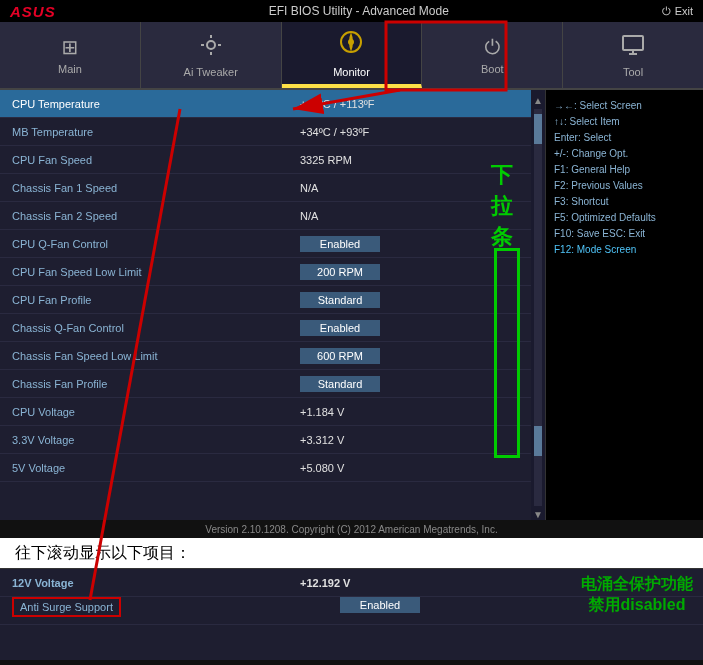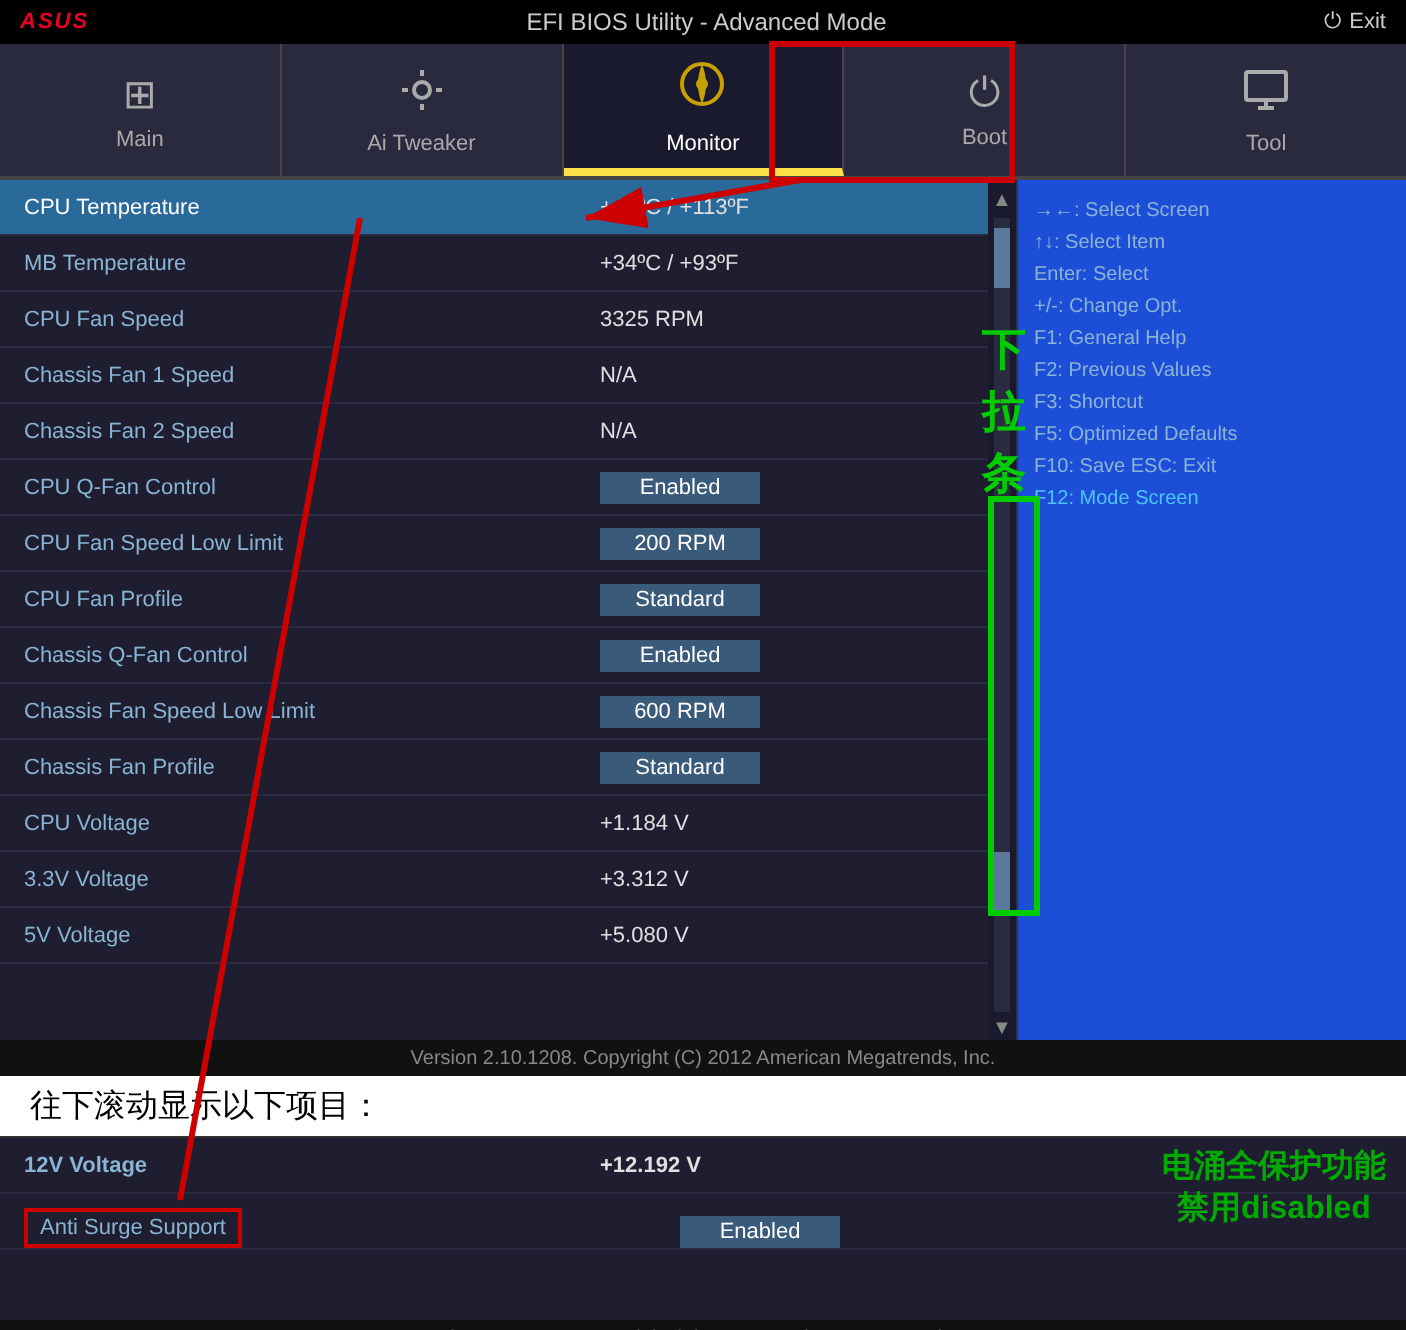--- a/index.html
+++ b/index.html
@@ -18,21 +18,21 @@
       background: #000;
       height: 22px;
       display: flex;
       align-items: center;
       justify-content: space-between;
       padding: 0 10px;
     }
     .asus-logo {
       color: #e60026;
       font-weight: bold;
-      font-size: 11px;
+      font-size: 15px;
       font-style: italic;
       letter-spacing: 1px;
     }
     .asus-title {
       color: #ccc;
       font-size: 12px;
     }
     .asus-exit {
       color: #ccc;
       font-size: 11px;
@@ -122,22 +122,22 @@
       border: none;
       padding: 2px 10px;
       font-size: 11px;
       cursor: pointer;
       min-width: 80px;
       text-align: center;
     }
 
     
     .help-panel {
-      width: 195px;
-      background: #1d4ed8;
+      width: 158px;
+      background: #000000;
       padding: 8px;
       border-left: 1px solid #333;
       font-size: 10px;
     }
     .help-text {
       color: #8ab4d4;
       line-height: 1.6;
     }
 
     
@@ -386,21 +386,21 @@
   <span>往下滚动显示以下项目：</span>
 </div>
 
 <div class="bios-bottom" style="position:relative;">
 
   <div class="bottom-setting-row" style="display:flex; align-items:center; height:28px; border-bottom:1px solid #2a2a40;font-weight:bold;">
     <span class="bottom-setting-label">12V Voltage</span>
     <span class="bottom-setting-value">+12.192 V</span>
   </div>
 
-  <div class="bottom-setting-row" style="display:flex; align-items:flex-end; height:28px; border-bottom:1px solid #2a2a40;">
+  <div class="bottom-setting-row" style="display:flex; align-items:flex-start; height:28px; border-bottom:1px solid #2a2a40;">
     <span class="bottom-setting-label" style="position:relative;">
       <span style="border:2px solid #cc0000; padding:2px 6px; display:inline-block;">Anti Surge Support</span>
     </span>
     <span class="bottom-setting-value" style="padding-left:60px;">
       <button class="setting-btn">Enabled</button>
     </span>
   </div>
 
   <div style="position:absolute; right:10px; top:5px; font-size:16px; color:#00aa00; font-weight:bold; line-height:1.3; text-align:center;">
     <div>电涌全保护功能</div>

